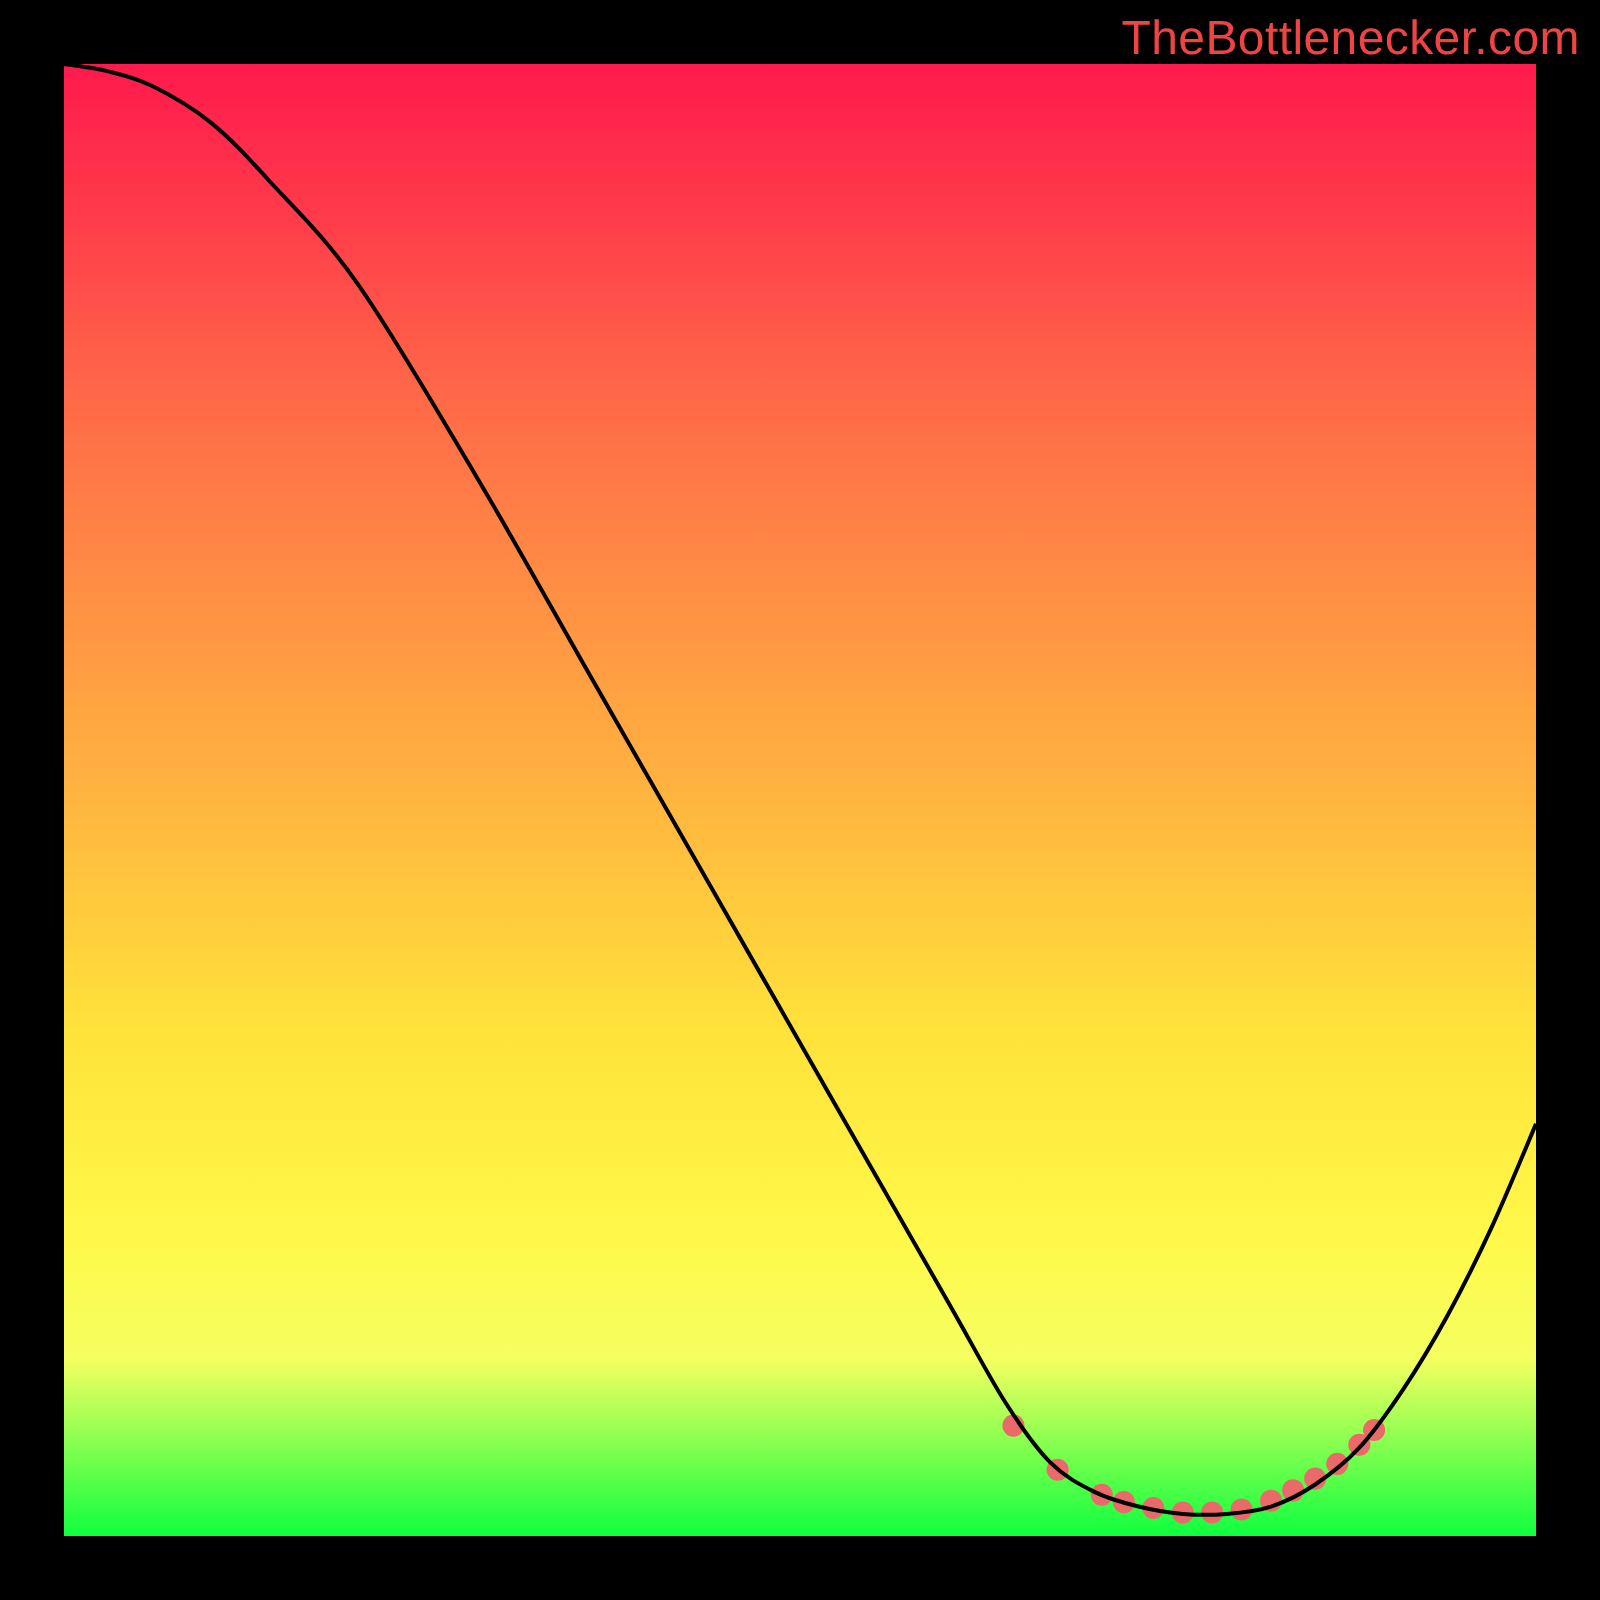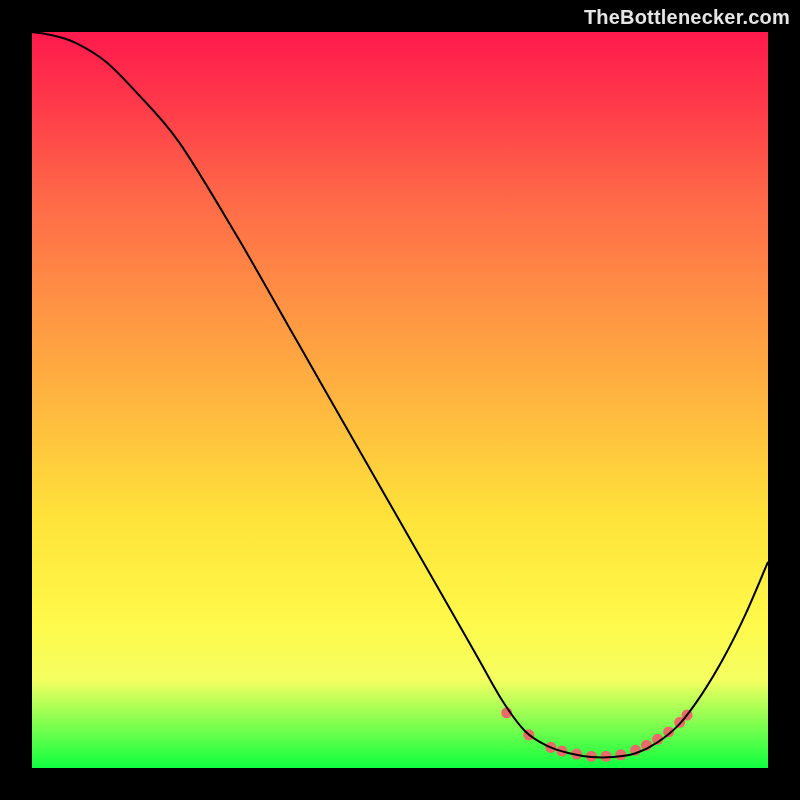--- a/index.html
+++ b/index.html
@@ -44,23 +44,23 @@
     position: absolute;
     inset: 0;
     width: 100%;
     height: 100%;
     overflow: visible;
   }
   .watermark {
     position: absolute;
     top: 6px;
     right: 10px;
-    color: #e5e5e5;
-    font-size: 20px;
-    font-weight: 700;
+    color: #ef4444;
+    font-size: 24px;
+    font-weight: 400;
     letter-spacing: 0.2px;
     user-select: none;
     z-index: 5;
   }
 </style>
 </head>
 <body>
 
 <div class="stage">
   <div class="watermark">TheBottlenecker.com</div>

